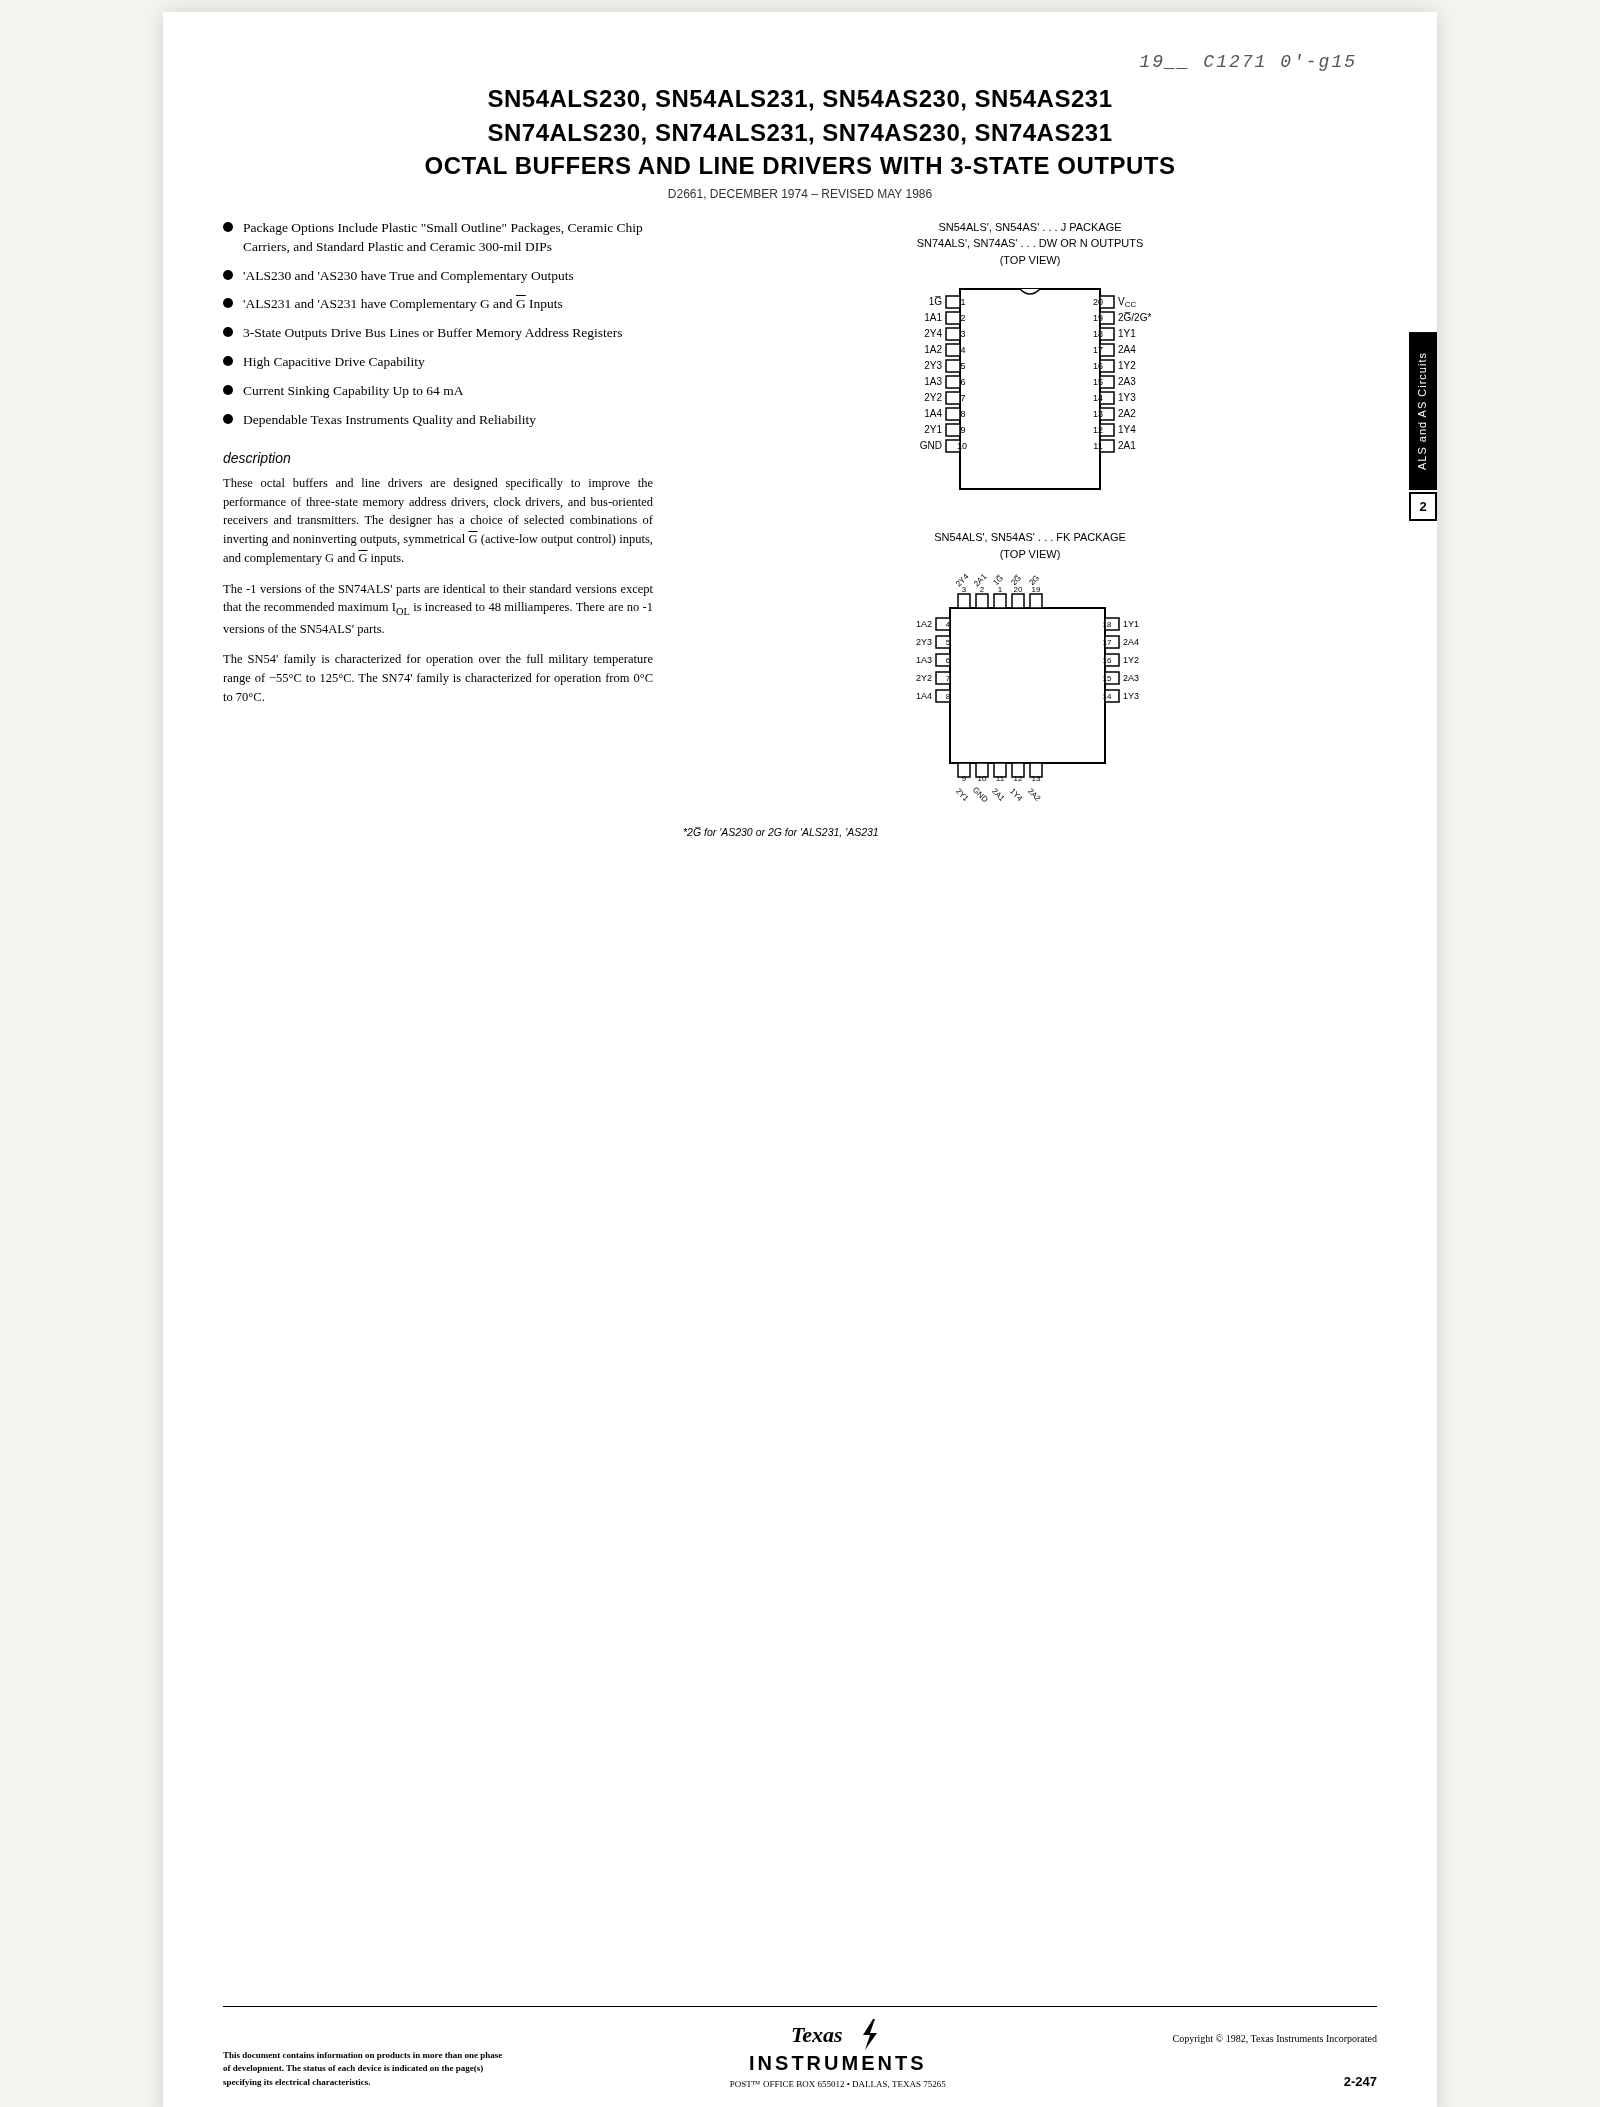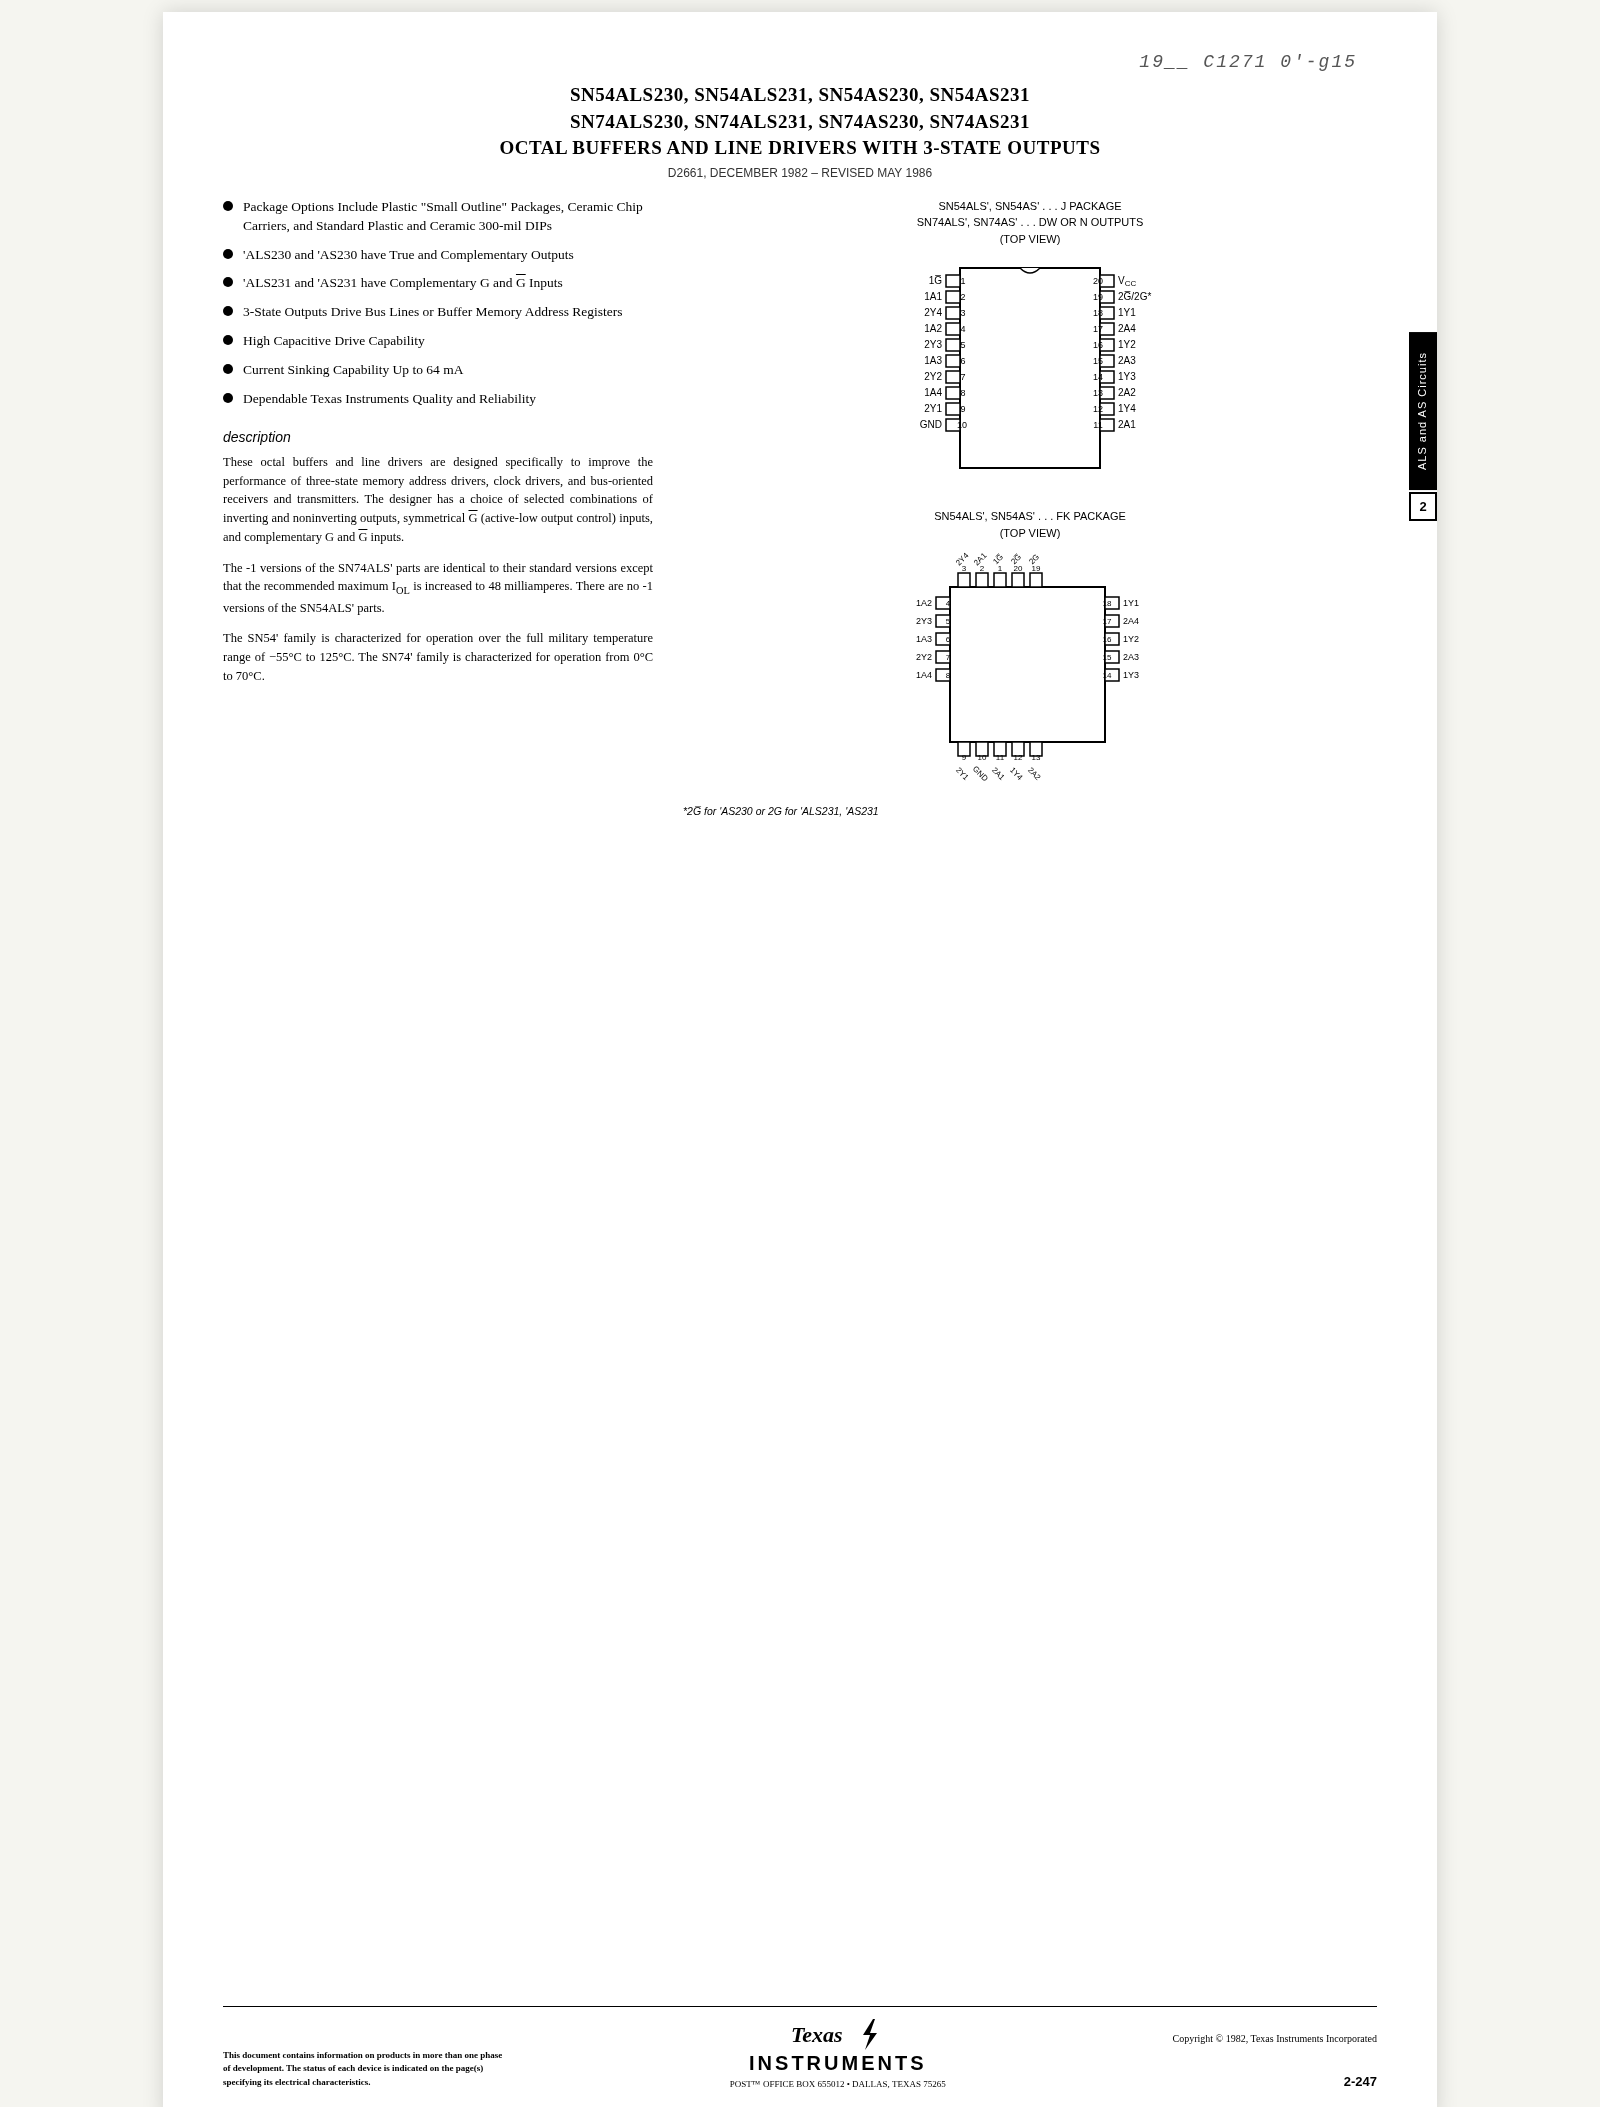--- a/index.html
+++ b/index.html
@@ -33,23 +33,23 @@
       padding-right: 20px;
       font-style: italic;
     }
 
     
     .header {
       text-align: center;
       margin-bottom: 18px;
     }
     .header h1 {
-      font-size: 19px;
+      font-size: 24px;
       font-weight: bold;
-      font-family: Liberation Serif, serif;
+      font-family: Liberation Sans, sans-serif;
       line-height: 1.4;
       letter-spacing: 0.5px;
     }
     .header .subtitle {
       font-size: 12px;
       font-family: Arial, Helvetica, sans-serif;
       margin-top: 4px;
       color: #333;
     }
 
@@ -180,21 +180,21 @@
   <div class="handwriting-area">
     <span>19__ C1271  0'-g15</span>
   </div>
 
   <div class="header">
     <h1>
       <span>SN54ALS230, SN54ALS231, SN54AS230, SN54AS231</span><br>
       <span>SN74ALS230, SN74ALS231, SN74AS230, SN74AS231</span><br>
       <span>OCTAL BUFFERS AND LINE DRIVERS WITH 3-STATE OUTPUTS</span>
     </h1>
-    <div class="subtitle">D2661, DECEMBER 1982 – REVISED MAY 1986</div>
+    <div class="subtitle">D2661, DECEMBER 1974 – REVISED MAY 1986</div>
   </div>
 
   <div class="main-content">
 
     <div class="left-col">
       <ul class="feature-list">
         <li>
           <span class="bullet"></span>
           <span>Package Options Include Plastic "Small Outline" Packages, Ceramic Chip Carriers, and Standard Plastic and Ceramic 300-mil DIPs</span>
         </li>

